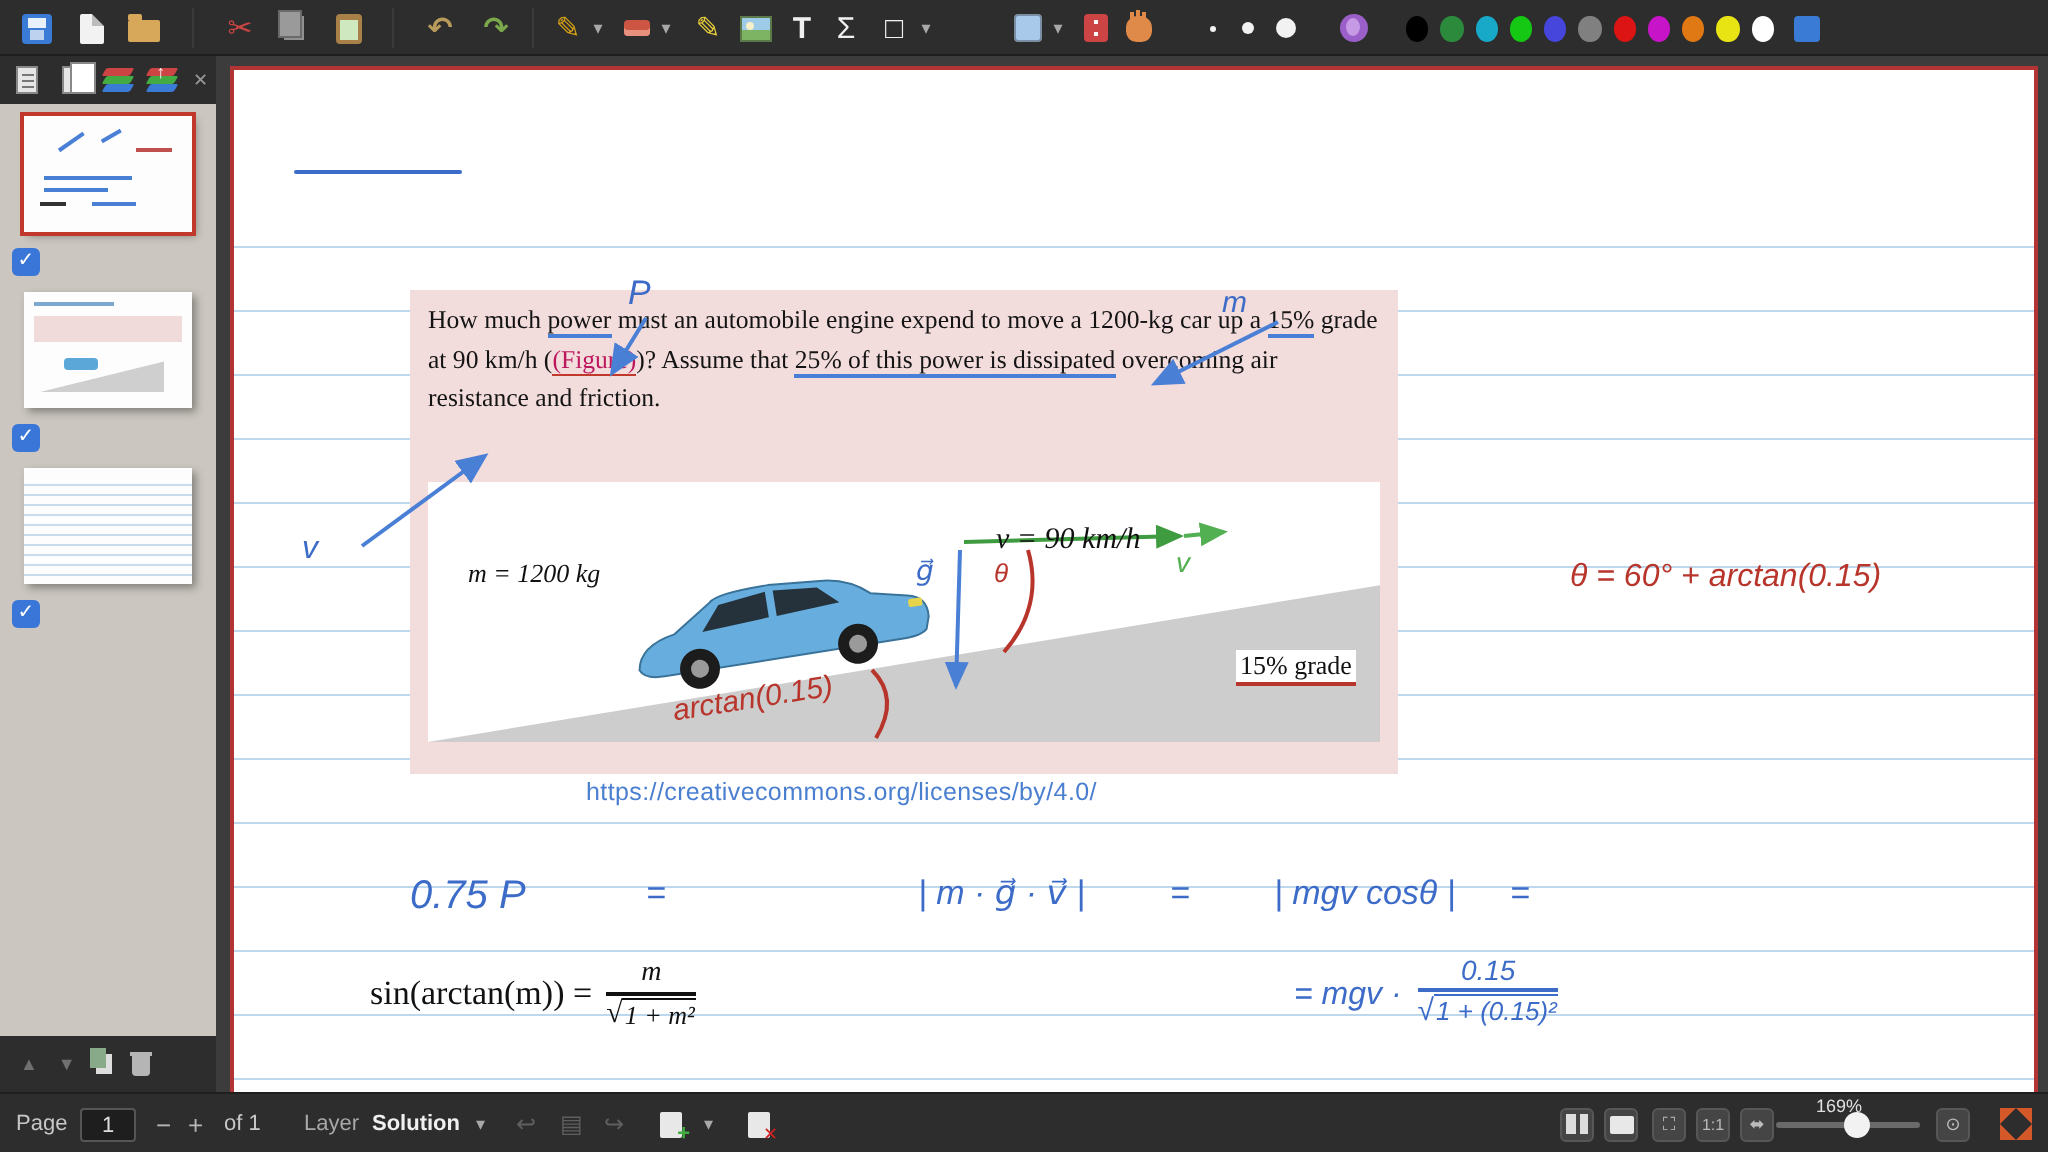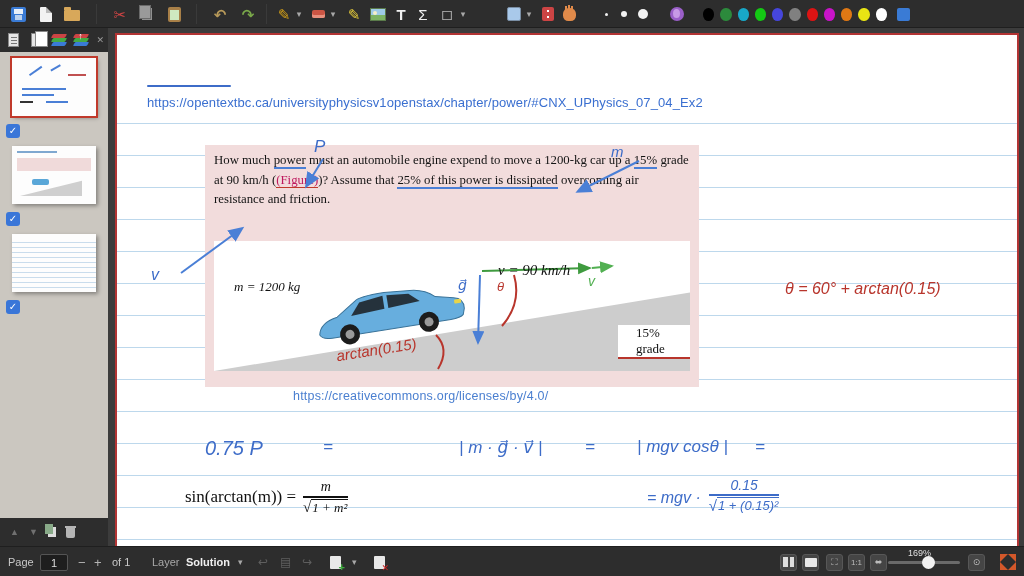--- a/index.html
+++ b/index.html
@@ -274,21 +274,20 @@
       <span class="mini-copy"></span>
       <span class="mini-trash"></span>
     </div>
   </div>
 
   <div class="canvas">
     <div class="page">
       <div class="ruling"></div>
 
       <div class="heading-ul"></div>
-      <div class="src-url">https://opentextbc.ca/universityphysicsv1openstax/chapter/power/#CNX_UPhysics_07_04_Ex2</div>
 
       <div class="problem">
         <div class="prob-text"><span>How much </span><span class="u-blue">power</span><span> must an automobile engine expend to move a 1200-kg car up a </span><span class="u-blue">15%</span><span> grade at 90 km/h (</span><span class="fig-link">(Figure)</span><span>)? Assume that </span><span class="u-blue">25% of this power is dissipated</span><span> overcoming air resistance and friction.</span></div>
 
         <div class="figbox">
           <div class="ramp"></div>
           <svg class="car" viewBox="0 0 160 60">
             <path d="M8 42 Q10 30 28 27 L48 14 Q52 10 78 10 L104 12 Q118 13 128 22 L146 26 Q156 28 155 38 L153 44 Q150 47 140 47 L20 47 Q10 47 8 42 Z" fill="#67aede" stroke="#3a7399" stroke-width="1"></path>
             <path d="M52 16 L76 13 L76 26 L42 28 Z" fill="#25323c"></path>
             <path d="M80 13 L102 15 L112 24 L80 26 Z" fill="#25323c"></path>
@@ -315,21 +314,21 @@
             <line x1="266" y1="34" x2="264" y2="102" stroke="#4a7fd6" stroke-width="2" marker-end="url(#mb)"></line>
             <path d="M300 34 Q 308 62 288 85" stroke="#b8352c" stroke-width="2" fill="none"></path>
             <path d="M222 94 Q 236 108 224 128" stroke="#b8352c" stroke-width="2" fill="none"></path>
           </svg>
           <span class="figtext" style="left:20px;top:38px;font-size:13px;"><i>m = 1200 kg</i></span>
           <span class="figtext" style="left:284px;top:2px;font-size:15px;margin-top:19px;"><i>v = 90 km/h</i></span>
           <span class="hw" style="left:244px;top:36px;font-size:14px;">g⃗</span>
           <span class="hw" style="left:374px;top:32px;font-size:14px;color:#52b052;">v</span>
           <span class="hw-red" style="left:283px;top:38px;font-size:13px;">θ</span>
           <span class="hw-red" style="left:122px;top:100px;font-size:15px;transform:rotate(-9deg);">arctan(0.15)</span>
-          <span class="figtext" style="left:404px;top:84px;font-size:13px;background:#fff;padding:0 18px;border-bottom:2px solid #b8352c;">15% grade</span>
+          <span class="figtext" style="left:404px;top:84px;font-size:13px;background:#fff;padding:0 2px;border-bottom:2px solid #b8352c;">15% grade</span>
         </div>
       </div>
 
       <div class="cc-url">https://creativecommons.org/licenses/by/4.0/</div>
 
       <span class="hw" style="left:197px;top:102px;font-size:17px;">P</span>
       <span class="hw" style="left:494px;top:108px;font-size:15px;">m</span>
       <span class="hw" style="left:34px;top:231px;font-size:16px;">v</span>
       <span class="hw-red" style="left:668px;top:245px;font-size:16px;">θ = 60° + arctan(0.15)</span>
 

